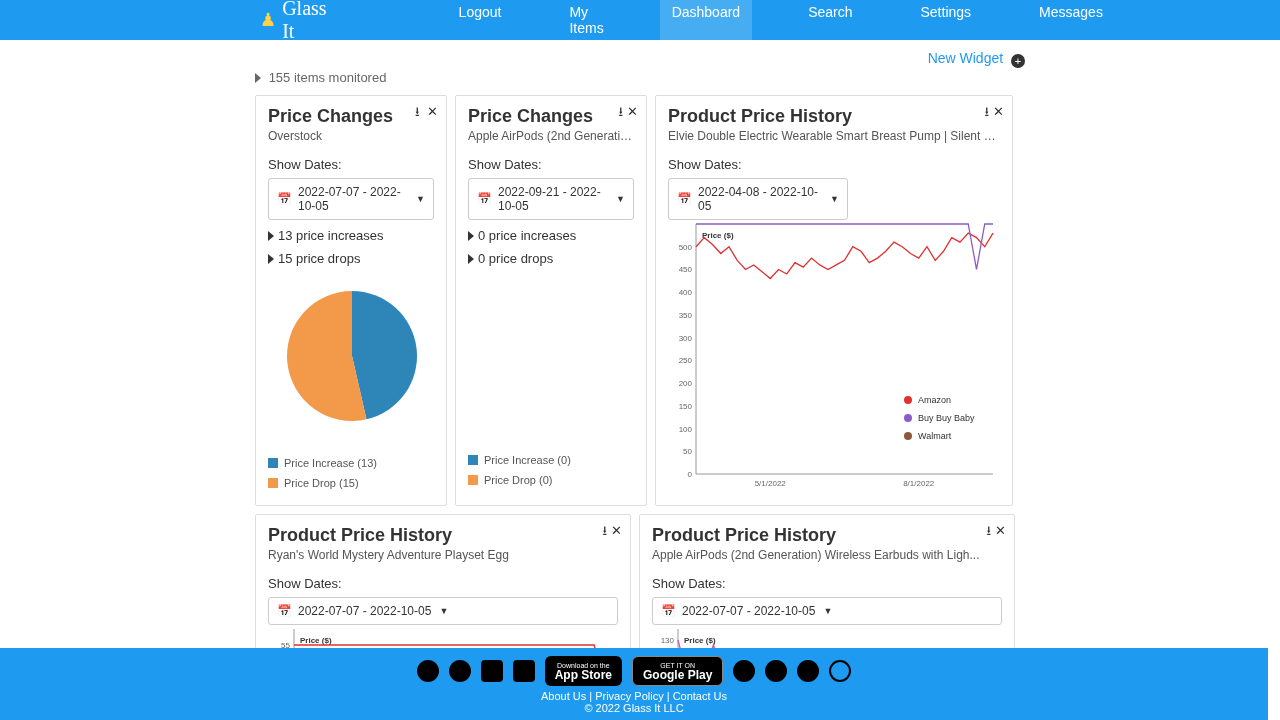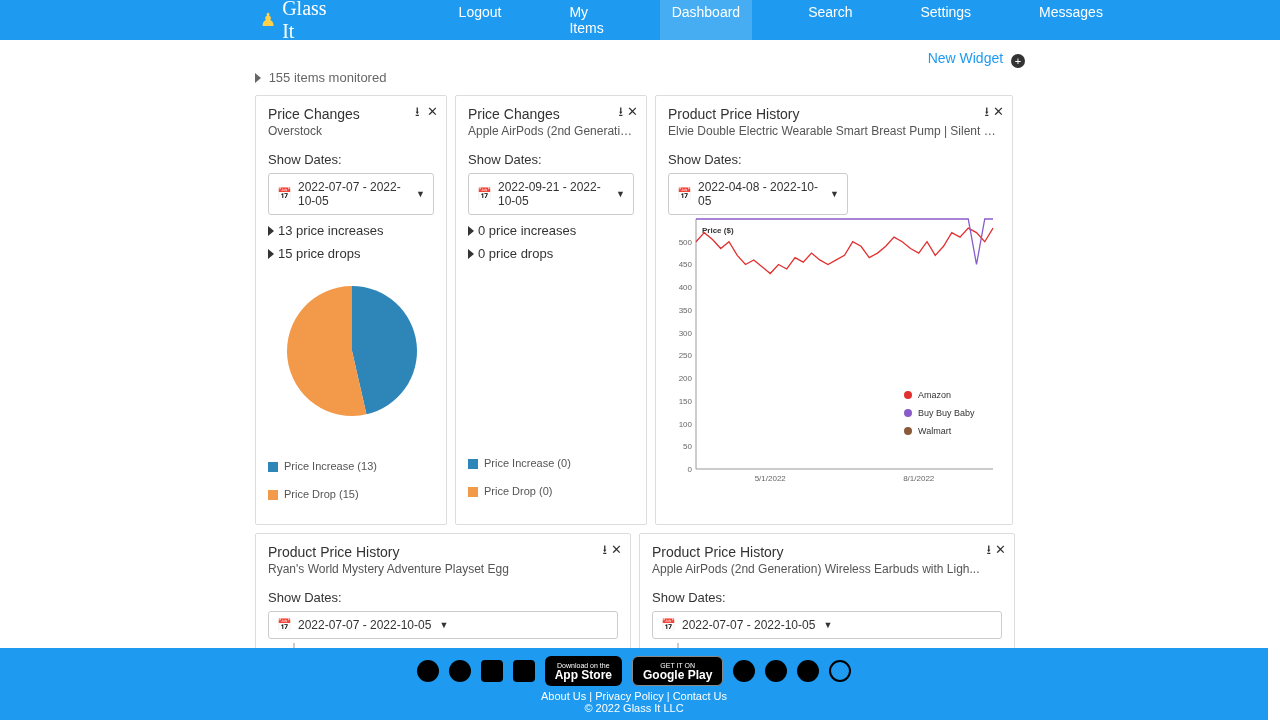--- a/index.html
+++ b/index.html
@@ -23,36 +23,36 @@
   .monitored { font-size: 13px; color: #666; }
   .caret { display:inline-block; width:0; height:0; border-top:5px solid transparent; border-bottom:5px solid transparent; border-left:6px solid #666; margin-right:4px; vertical-align:-1px;}
 
   .grid { display:flex; flex-wrap:wrap; gap:8px; }
   .card { border:1px solid #ddd; border-radius:2px; padding:10px 12px 8px; background:#fff; position:relative; }
   .w1 { width: 192px; } .w2 { width: 312px; }
 
   .card .icons { position:absolute; top:6px; right:8px; color:#333; font-size:13px; user-select:none; }
   .card .icons span { cursor:pointer; display:inline-block; margin-left:4px; }
 
-  .card h3 { font-size: 14px; font-weight:400; }
+  .card h3 { font-size: 18px; font-weight:700; }
   .card .sub { font-size: 12px; color:#555; margin-top:2px; white-space:nowrap; overflow:hidden; text-overflow:ellipsis; }
 
   .field-lbl { font-size:13px; margin-top:14px; }
   .daterange { margin-top:6px; border:1px solid #ccc; border-radius:3px; padding:6px 8px; font-size:12px; display:flex; align-items:center; gap:6px; cursor:pointer; width:100%; }
   .daterange .cal { font-size:12px; }
   .daterange .dd { margin-left:2px; font-size:9px; }
 
   .stat { font-size:13px; margin-top:8px; color:#333; }
   .stat .caret { border-left-color:#333; }
 
   .legend { font-size:11px; color:#555; margin-top:8px; }
   .legend .row { display:flex; align-items:center; gap:6px; margin:3px 0;}
   .legend .sw { width:10px; height:10px; }
 
-  .pielegend .row { margin:16px 0;align-items:flex-end; }
+  .pielegend .row { margin:8px 0; }
 
   
   .footer { position:fixed; bottom:0; left:0; right:12px; background:#1e9bf0; padding:8px 0 6px; text-align:center; }
   .footrow { display:flex; align-items:center; justify-content:center; gap:10px; }
   .ficon { width:22px; height:22px; border-radius:50%; background:#000; display:inline-block; }
   .ficon.sq { border-radius:4px; }
   .storebadge { background:#000; color:#fff; border-radius:6px; padding:4px 10px; height:30px; display:flex; flex-direction:column; justify-content:center; line-height:1; }
   .storebadge.play { border:1px solid #888; }
   .storebadge .s1 { font-size:7px; }
   .storebadge .s2 { font-size:12px; font-weight:600; }

